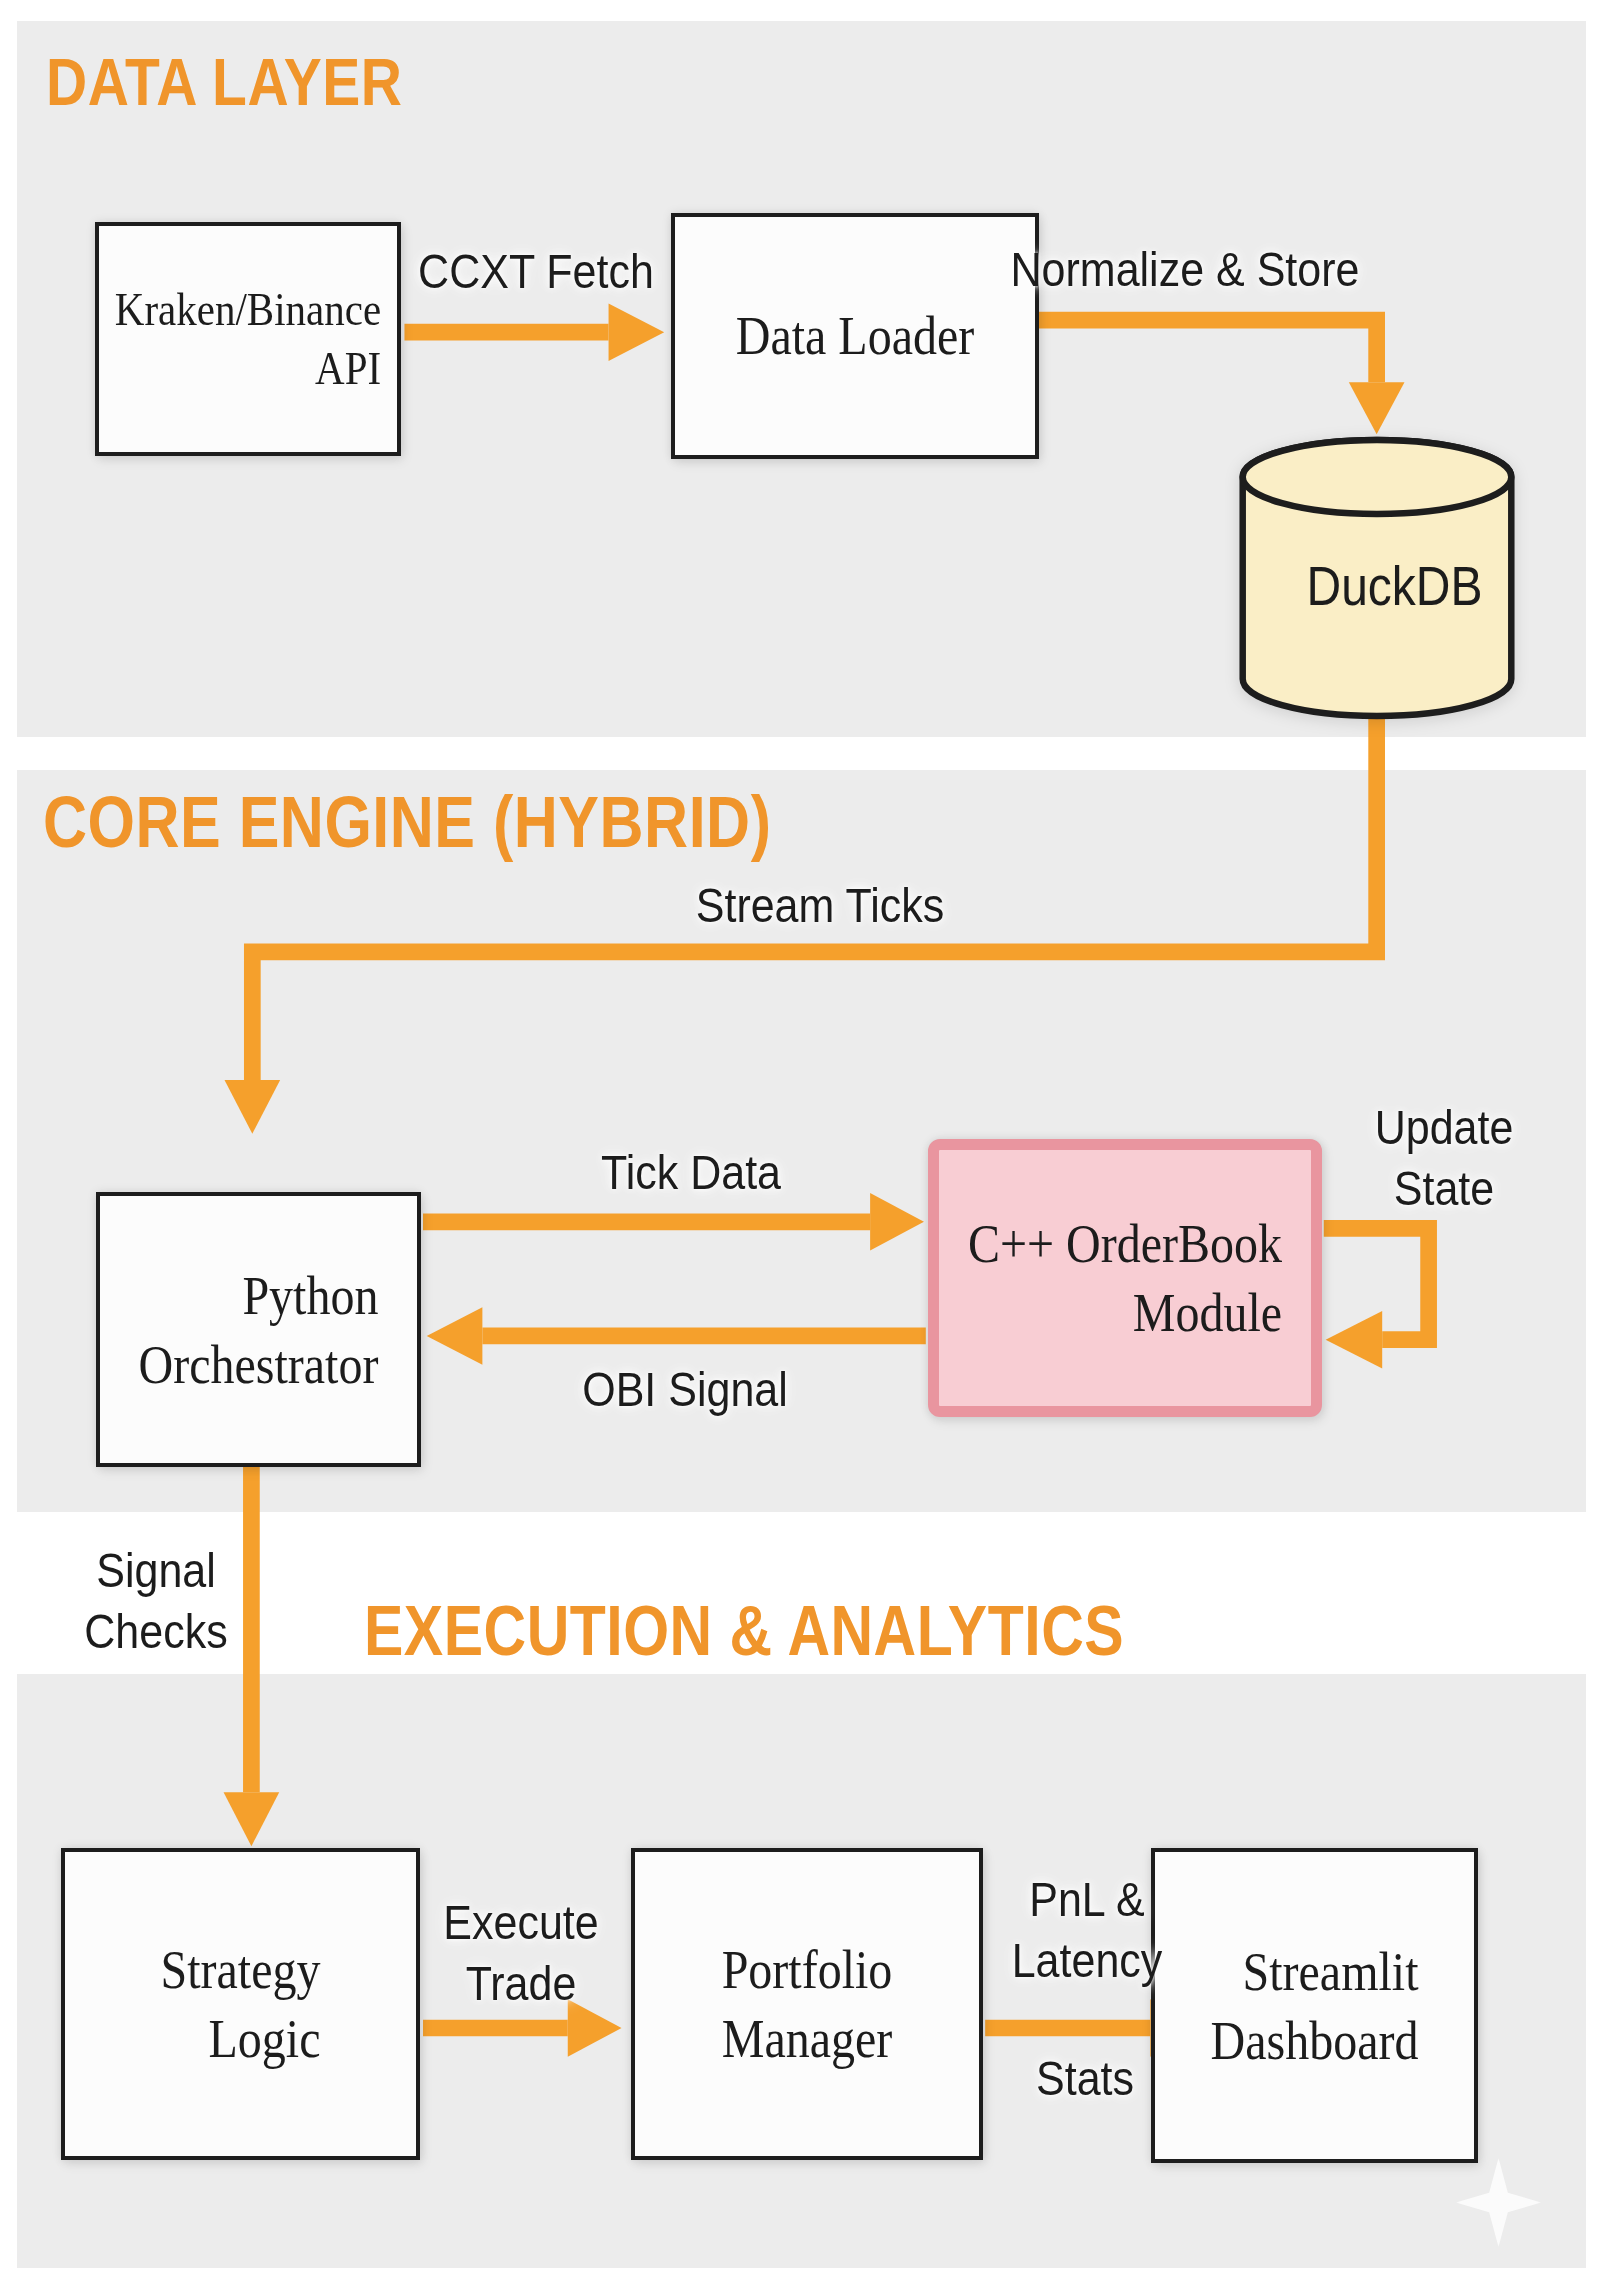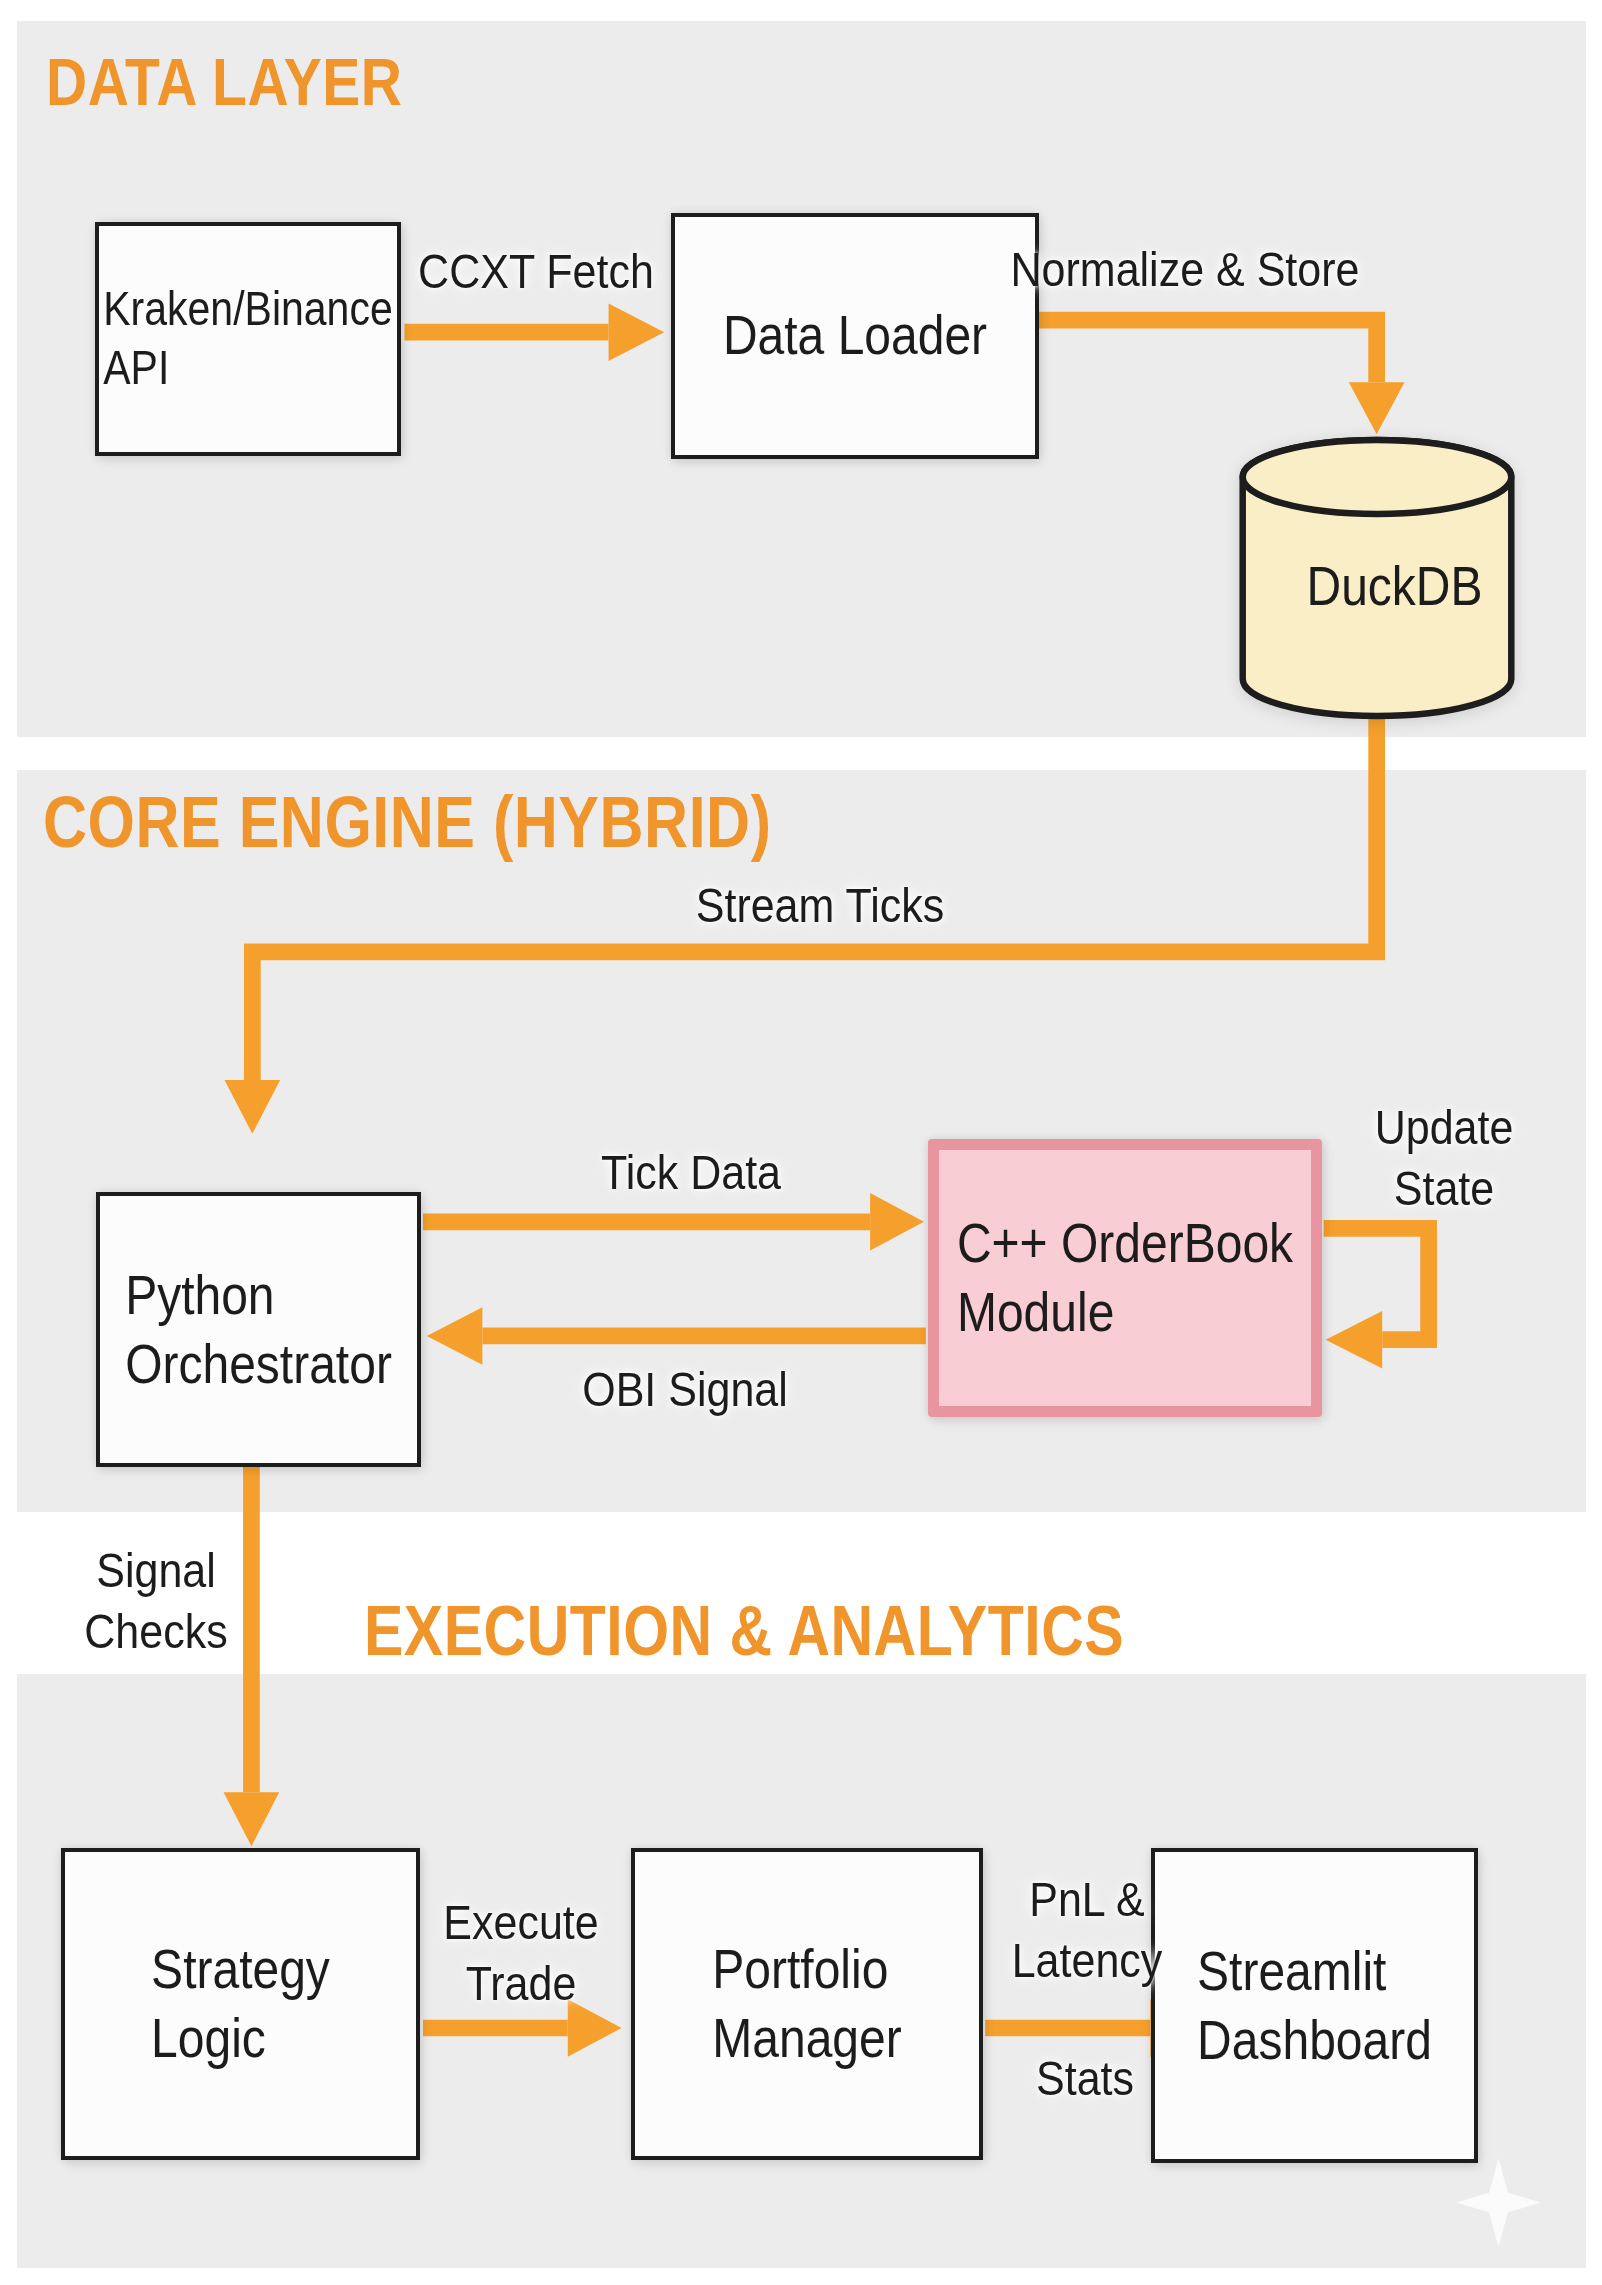--- a/index.html
+++ b/index.html
@@ -35,27 +35,28 @@
   #arrows{position:absolute;left:0;top:0;z-index:2}
   .edge{fill:none;stroke:var(--arrow-orange,#F5A02C);stroke-width:18}
   .head{fill:var(--arrow-orange,#F5A02C);stroke:none}
 
   .node{
     position:absolute;z-index:3;
     background:var(--node-fill,#fcfcfc);
     border:4.6px solid var(--node-border,#1d1d1d);
     box-shadow:0 0 9.3px rgba(0,0,0,.10), 2.8px 4.6px 11px rgba(0,0,0,.08);
     display:flex;align-items:center;justify-content:center;
-    text-align:left;
+    text-align:right;
     box-sizing:border-box;
+    font-family:Liberation Serif, serif;
   }
   .node--pink{
     background:var(--pink-fill,#f8cdd3);
     border:11px solid var(--pink-border,#e9959f);
-    border-radius:4px;
+    border-radius:12px;
   }
   .node-label{
     font-size:48px;line-height:1.25;
     color:var(--label-text,#1c1c1c);
     white-space:pre-line;
     transform:scaleY(1.15);
   }
   .node-label--small{font-size:41px}
 
   #duckdb{position:absolute;left:1239px;top:436px;width:276px;height:284px;z-index:3;

